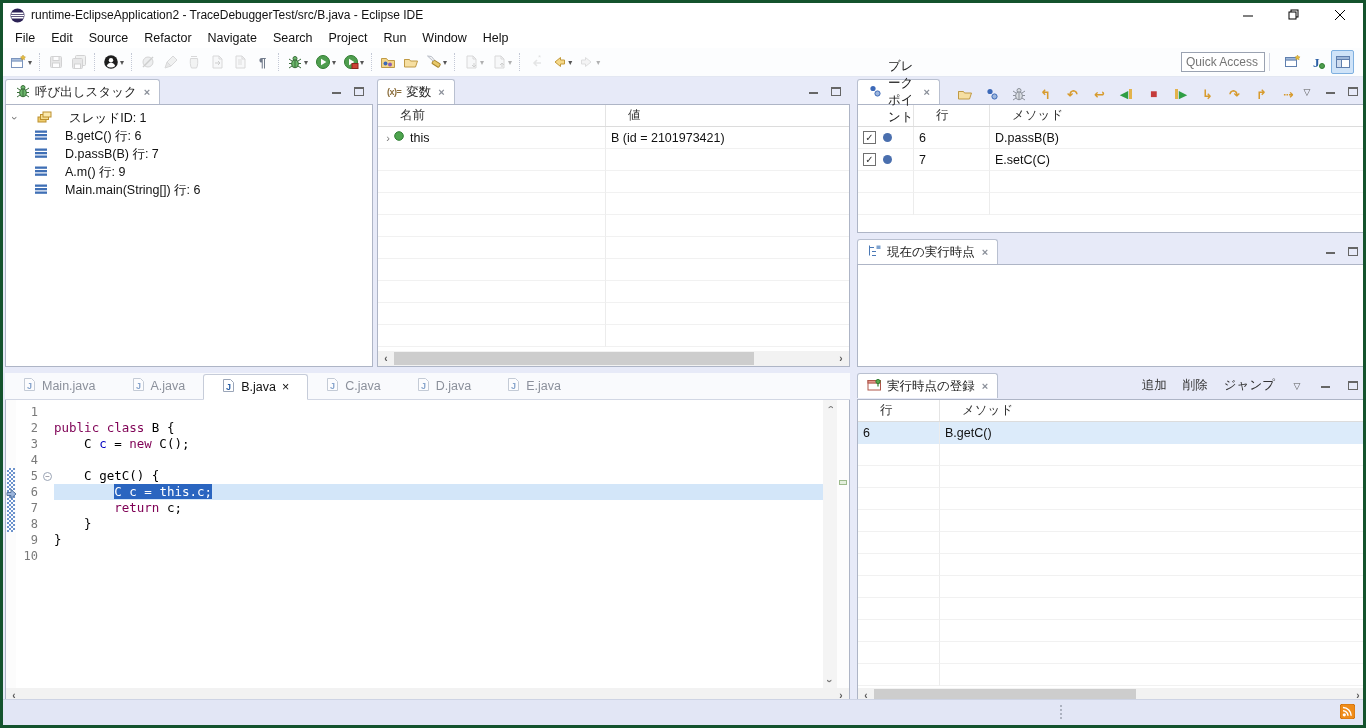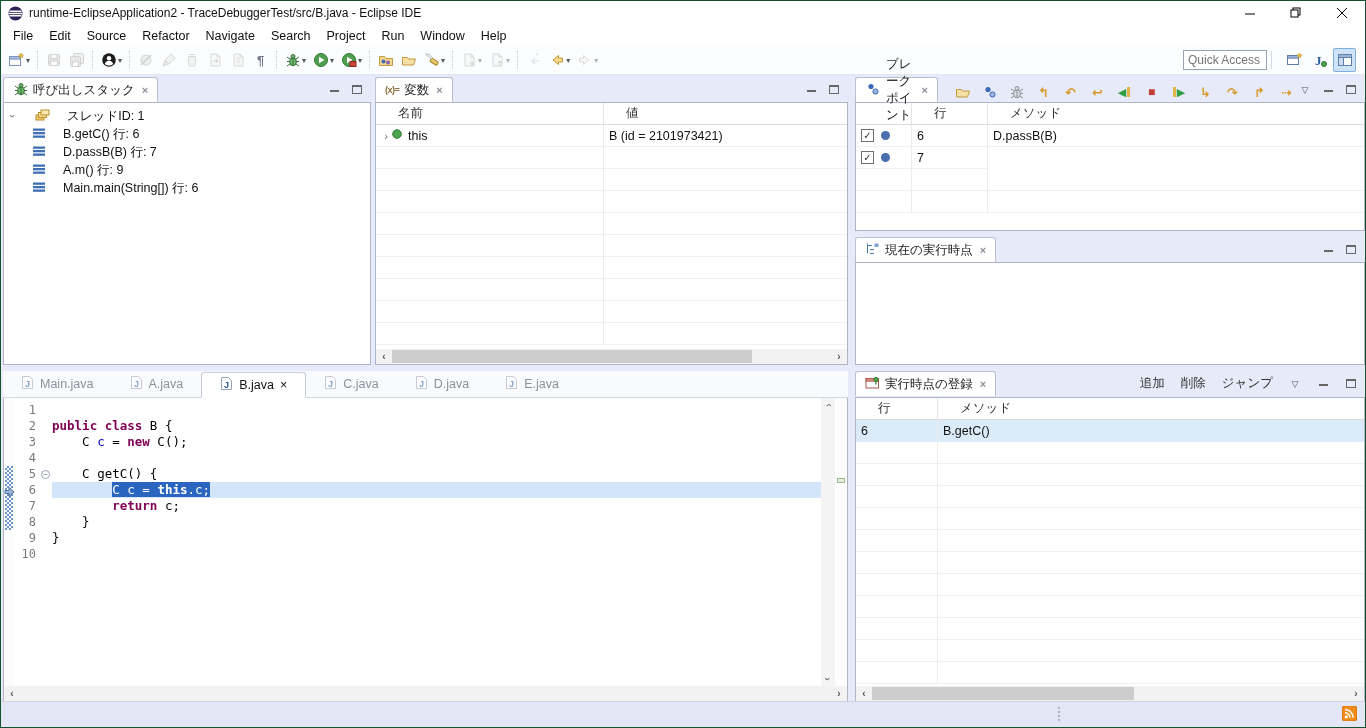--- a/index.html
+++ b/index.html
@@ -1,20 +1,20 @@
 <!DOCTYPE html>
 <html><head>
 <meta charset="utf-8">
 <style>
   * { margin:0; padding:0; box-sizing:border-box; }
   html,body { width:1366px; height:728px; overflow:hidden; background:#cfd6e8; }
   #app {
     position:relative; width:1366px; height:728px;
     font-family:"Liberation Sans","DejaVu Sans",sans-serif;
-    background:#e7eaf8; border:1px solid #14532d; overflow:hidden;
+    background:#e7eaf8; border:3px solid #14532d; overflow:hidden;
   }
   
   .titlebar { position:absolute; left:0; top:0; right:0; height:24px; background:#fff; display:flex; align-items:center; }
   .titlebar .logo { margin:0 6px 0 7px; display:flex; }
   .titlebar .title { font-size:12px; color:#111; }
   .win-controls { margin-left:auto; display:flex; height:100%; }
   .win-btn { width:46px; height:100%; display:flex; align-items:center; justify-content:center; }
   
   .menubar { position:absolute; left:0; top:24px; right:0; height:21px; background:#fff; display:flex; align-items:center; padding-left:4px; }
   .menu-item { font-size:12.5px; color:#111; padding:2px 8px; }
@@ -79,21 +79,21 @@
     background-size:4px 4px; background-position:0 0,2px 2px; }
   .exec-arrow { position:absolute; left:0; width:11px; height:12px; }
   .gutter { position:absolute; left:10px; top:0; width:24px; bottom:15px; font-family:"DejaVu Sans Mono","Liberation Mono",monospace; font-size:12px; color:#7a7a7a; text-align:right; padding:4px 2px 0 0; }
   .gutter div { height:16px; line-height:16px; }
   .fold-col { position:absolute; left:36px; top:0; width:11px; bottom:15px; padding-top:4px; }
   .fold-col div { height:16px; display:flex; align-items:center; justify-content:center; }
   .fold-mark { width:9px; height:9px; border:1px solid #9aa4b5; border-radius:50%; color:#667; font-size:8px; line-height:7px; text-align:center; background:#fff; }
   .code-area { position:absolute; left:48px; top:0; right:26px; bottom:15px; padding-top:4px; font-family:"DejaVu Sans Mono","Liberation Mono",monospace; font-size:12.5px; color:#000; }
   .code-line { height:16px; line-height:16px; white-space:pre; }
   .code-line.current { background:#d3e6f9; }
-  .tk-k { color:#7f0055; font-weight:bold;text-align:center; }
+  .tk-k { color:#7f0055; font-weight:normal;text-align:center; }
   .tk-f { color:#0000c0; }
   .tk-sel { background:#2a65c0; color:#fff; }
   .tk-sel.tk-k { color:#fff; }
   .ed-vscroll { right:12px; bottom:15px; }
   .overview { position:absolute; right:0; top:0; width:12px; bottom:15px; background:#fdfdfd; }
   .ov-mark { position:absolute; left:2px; width:8px; height:5px; background:#e4efdd; border:1px solid #9cba8c; }
   
   .statusbar { position:absolute; left:0; right:0; bottom:0; height:26px; background:#e2e6f5; border-top:1px solid #cdd3e4; }
   .sash-dots { position:absolute; left:1057px; top:5px; display:flex; flex-direction:column; gap:2px; }
   .sash-dots i { width:2px; height:2px; background:#9aa0ae; border-radius:50%; }
@@ -699,20 +699,21 @@
             </div>
             <div class="cell" style="width: 76px;">6</div>
             <div class="cell" style="flex: 1 1 0%; border-right: none;">D.passB(B)</div>
           </div>
           <div class="trow">
             <div class="cell" style="width: 56px; gap: 7px;">
               <span class="chk">✓</span>
               <span class="bp-dot"></span>
             </div>
             <div class="cell" style="width: 76px;">7</div>
+            <div class="cell" style="flex: 1 1 0%; border-right: none;">E.setC(C)</div>
           </div>
           <div class="trow">
             <div class="cell" style="width: 56px;"></div>
             <div class="cell" style="width: 76px;"></div>
             <div class="cell" style="flex: 1 1 0%; border-right: none;"></div>
           </div>
           <div class="trow">
             <div class="cell" style="width: 56px;"></div>
             <div class="cell" style="width: 76px;"></div>
             <div class="cell" style="flex: 1 1 0%; border-right: none;"></div>

